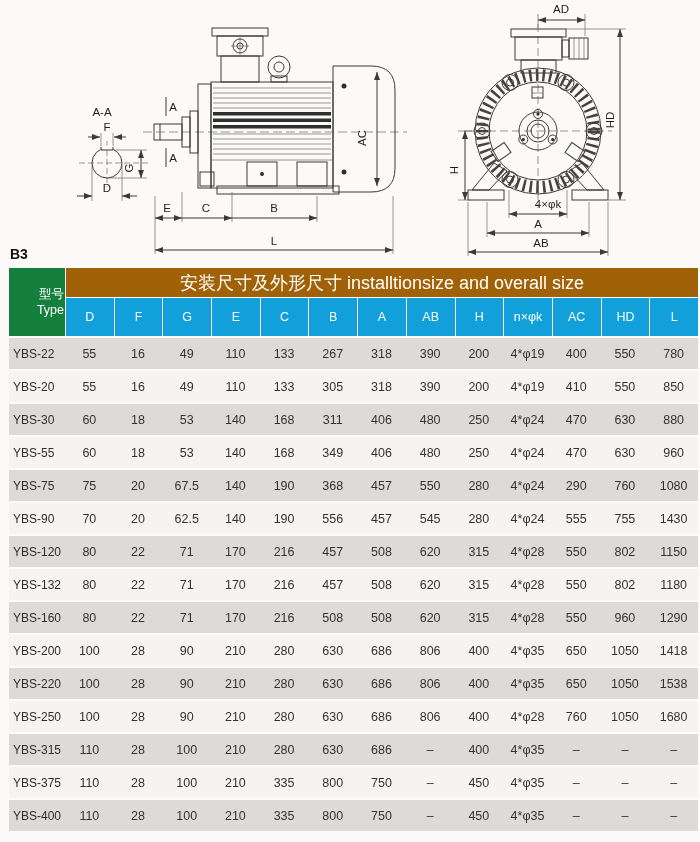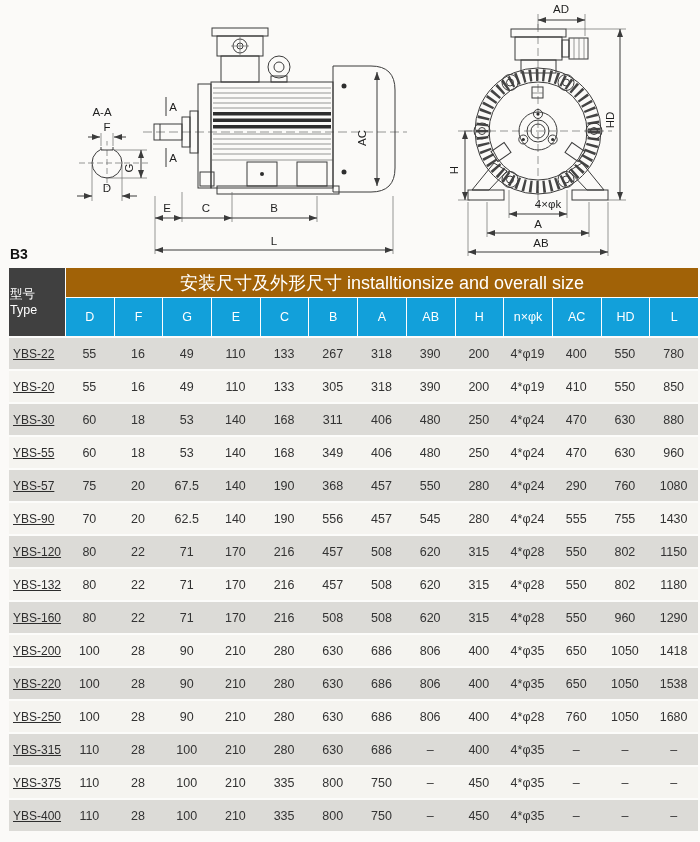--- a/index.html
+++ b/index.html
@@ -8,29 +8,29 @@
   .figures{position:absolute;left:0;top:0;width:700px;height:262px;}
   svg.drawing{position:absolute;top:0;}
   svg.side{left:55px;}
   svg.front{left:408px;}
   .dln{stroke:#3b3b3b;stroke-width:1;fill:none;}
   .thin{stroke:#6b6b6b;stroke-width:.7;fill:none;}
   .dlb{font:11.5px "Liberation Sans",sans-serif;fill:#1e1e1e;}
   .section-label{position:absolute;left:10px;top:246px;font-size:14px;font-weight:bold;color:#111;text-align:right;}
   table.dim{position:absolute;left:9px;top:268px;width:689px;border-collapse:separate;border-spacing:0;table-layout:fixed;}
   table.dim th{font-weight:normal;}
-  .type-th{background:#404040;color:#fff;font-size:12.5px;line-height:1.3;text-align:left;margin-top:38px;}
+  .type-th{background:#15803d;color:#fff;font-size:12.5px;line-height:1.3;text-align:right;margin-top:38px;}
   .group-th{background:#a16207;color:#fff;font-size:18px;height:27px;text-align:center;border-left:1.5px solid #fdfdfd;}
   tr.col-row th{background:#12a0da;color:#fff;font-size:12.5px;height:36px;text-align:center;
     border-left:1.5px solid #fdfdfd;border-top:1.5px solid #fdfdfd;}
   tbody td{height:29px;font-size:12.5px;color:#333;text-align:center;border-top:2px solid #fcfcfa;
     white-space:nowrap;overflow:hidden;}
   tbody tr.odd td{background:#dcdbd7;}
   tbody tr.even td{background:#f5f4f0;}
-  td.type-cell{text-align:left;padding-left:4px;font-size:12px;color:#2e2e2e;text-decoration:underline;}
+  td.type-cell{text-align:left;padding-left:4px;font-size:12px;color:#2e2e2e;}
 </style>
 </head>
 <body>
 
 <div class="page">
 
   <div class="figures">
 
     <svg class="drawing side" width="360" height="258" viewBox="0 0 360 258">
       <defs>
@@ -370,21 +370,21 @@
           <td>349</td>
           <td>406</td>
           <td>480</td>
           <td>250</td>
           <td>4*φ24</td>
           <td>470</td>
           <td>630</td>
           <td>960</td>
         </tr>
         <tr class="odd">
-          <td class="type-cell">YBS-57</td>
+          <td class="type-cell">YBS-75</td>
           <td>75</td>
           <td>20</td>
           <td>67.5</td>
           <td>140</td>
           <td>190</td>
           <td>368</td>
           <td>457</td>
           <td>550</td>
           <td>280</td>
           <td>4*φ24</td>

